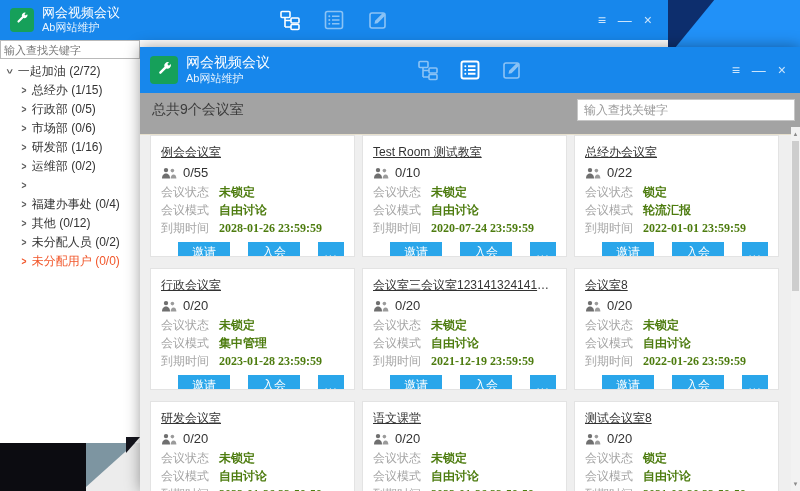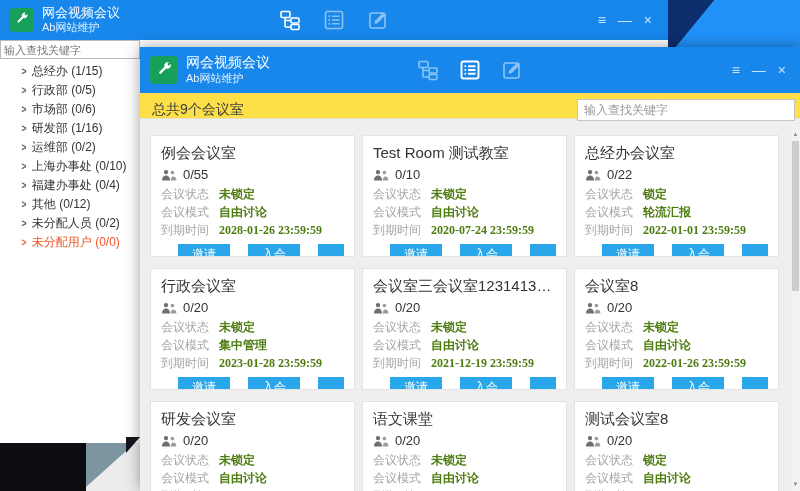--- a/index.html
+++ b/index.html
@@ -45,28 +45,28 @@
   .tree-item.hl, .tree-item.hl .chev { color:#f1562a; }
 
   
   .front-win { position:absolute; left:140px; top:47px; width:660px; height:444px; background:#efefef; box-shadow:0 0 14px rgba(0,0,0,.38); }
   .front-win .titlebar { height:46px; }
   .front-win .logo { left:10px; top:9px; width:28px; height:28px; }
   .front-win .tblock { left:46px; top:7px; }
   .front-win .tblock .t1 { font-size:14px; }
   .front-win .toolicons { left:0; right:0; top:12px; justify-content:center; gap:20px; }
   .front-win .wctrl { right:14px; top:16px; }
-  .statusbar { position:absolute; left:0; top:46px; width:100%; height:26px; background:#fde047; border-bottom:1px solid #e7e0cd; }
+  .statusbar { position:absolute; left:0; top:46px; width:100%; height:42px; background:#a3a3a3; border-bottom:1px solid #e7e0cd; }
   .statusbar .sum { position:absolute; left:12px; top:8px; font-size:14px; color:#3c3c3c; }
   .room-search { position:absolute; right:5px; top:6px; width:218px; height:22px; border:1px solid #c6c6c6; font-size:12px; padding:0 6px; color:#555; outline:none; background:#fff; font-family:"Liberation Sans", sans-serif; }
   .room-search::placeholder { color:#999; }
   .content { position:absolute; left:0; top:80px; right:0; bottom:0; overflow:hidden; }
   .cards { position:absolute; left:10px; top:8px; display:grid; grid-template-columns:repeat(3,205px); gap:11px 7px; }
   .card { width:205px; height:122px; background:#fff; border:1px solid #e3e3e3; padding:8px 10px 6px 10px; overflow:hidden; }
-  .c-title { font-size:15px; color:#333; white-space:nowrap; overflow:hidden; text-overflow:ellipsis; margin-bottom:4px; }
+  .c-title { font-size:12px; color:#333; white-space:nowrap; overflow:hidden; text-overflow:ellipsis; margin-bottom:4px;text-decoration:underline; }
   .c-people { display:flex; align-items:center; gap:6px; font-size:13px; color:#333; margin-bottom:3px; }
   .c-people svg { display:block; }
   .c-row { display:flex; font-size:12px; line-height:18px;font-family:Liberation Serif, serif; }
   .c-lbl { color:#a6a6a6; width:58px; flex:none; }
   .c-val { color:#4d7c0f; font-weight:700; white-space:nowrap; }
   .c-btns { display:flex; justify-content:flex-end; gap:18px; margin-top:5px; }
   .btn { border:none; background:#2aa6ea; color:#fff; font-size:12px; width:52px; height:21px; cursor:pointer; font-family:"Liberation Sans", sans-serif; }
   .btn-more { width:26px; letter-spacing:1px; }
 
   
@@ -121,20 +121,24 @@
       </span>
     </div>
     <div class="wctrl">
       <span>≡</span>
       <span>—</span>
       <span>×</span>
     </div>
   </div>
   <input class="side-search" placeholder="输入查找关键字" style="">
   <div class="tree" id="tree">
+      <div class="tree-item lvl0 open">
+        <span class="chev">&gt;</span>
+        <span>一起加油 (2/72)</span>
+      </div>
       <div class="tree-item lvl1">
         <span class="chev">&gt;</span>
         <span>总经办 (1/15)</span>
       </div>
       <div class="tree-item lvl1">
         <span class="chev">&gt;</span>
         <span>行政部 (0/5)</span>
       </div>
       <div class="tree-item lvl1">
         <span class="chev">&gt;</span>
@@ -143,21 +147,20 @@
       <div class="tree-item lvl1">
         <span class="chev">&gt;</span>
         <span>研发部 (1/16)</span>
       </div>
       <div class="tree-item lvl1">
         <span class="chev">&gt;</span>
         <span>运维部 (0/2)</span>
       </div>
       <div class="tree-item lvl1">
         <span class="chev">&gt;</span>
-        <span>上海办事处 (0/10)</span>
       </div>
       <div class="tree-item lvl1">
         <span class="chev">&gt;</span>
         <span>福建办事处 (0/4)</span>
       </div>
       <div class="tree-item lvl1">
         <span class="chev">&gt;</span>
         <span>其他 (0/12)</span>
       </div>
       <div class="tree-item lvl1">

